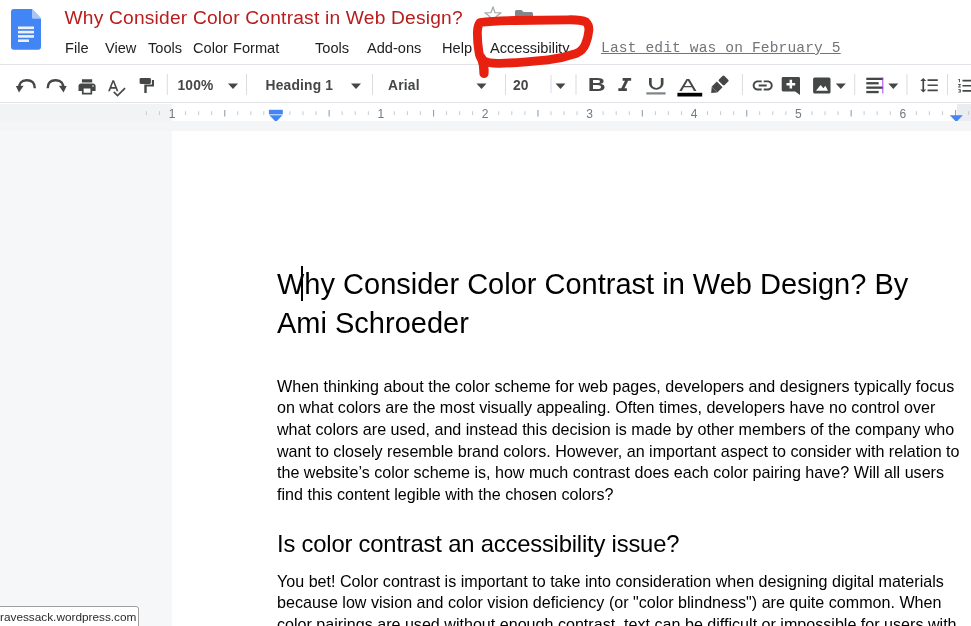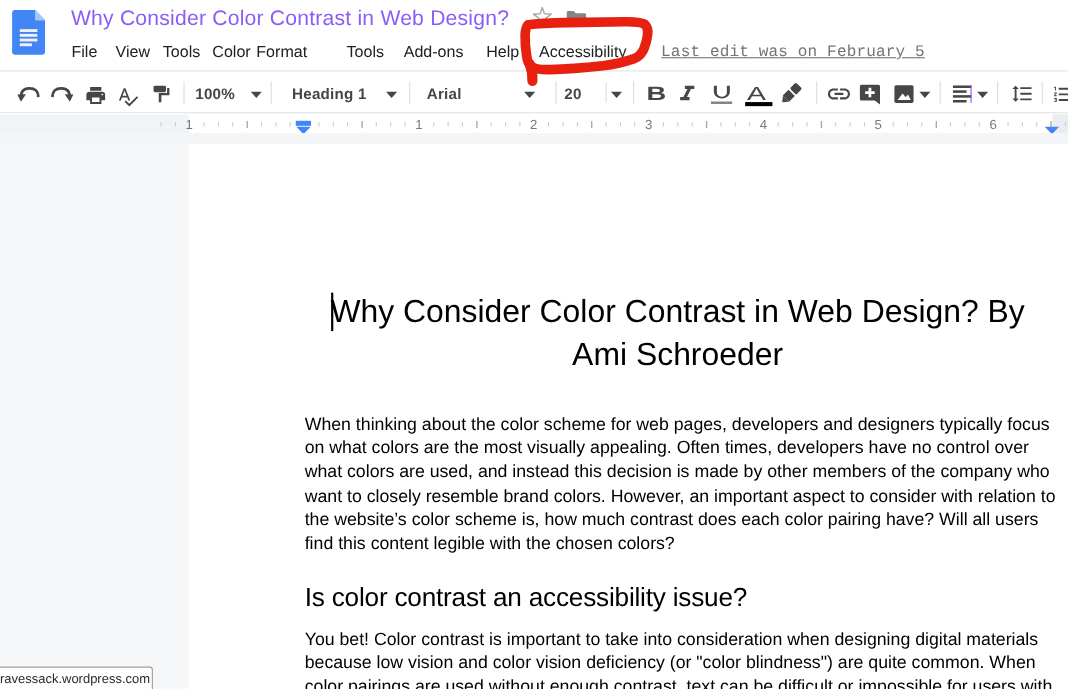--- a/index.html
+++ b/index.html
@@ -1,32 +1,32 @@
 <!DOCTYPE html>
 <html><head>
 <meta charset="utf-8">
 <style>
 * { margin:0; padding:0; box-sizing:border-box; }
 html,body { width:971px; height:626px; overflow:hidden; background:#fff;
   font-family:"Liberation Sans",sans-serif; }
 .abs { position:absolute; }
 #docicon { position:absolute; left:11px; top:9px; }
-#doctitle { position:absolute; left:64.5px; top:7px; font-size:19.2px; color:#8b5cf6; letter-spacing:0.2px; }
+#doctitle { position:absolute; left:64.5px; top:7px; font-size:19.2px; color:#b91c1c; letter-spacing:0.2px; }
 #menubar { position:absolute; left:65px; top:39.5px; font-size:14.6px; color:#202124; }
 #menubar span { position:absolute; top:0; white-space:nowrap; }
 #lastedit { position:absolute; left:601px; top:40px; font-size:14.6px; color:#70757a; text-decoration:underline; letter-spacing:0.12px;font-family:Liberation Mono, monospace; }
 #toolbar { position:absolute; left:0; top:64px; width:971px; height:39px; background:#fff;
   border-top:1px solid #e0e3e7; border-bottom:1px solid #e0e3e7; }
 #ruler { position:absolute; left:0; top:104px; width:971px; height:17px; background:#fff; }
 #rulergray { position:absolute; left:957px; top:104px; width:14px; height:17px; background:#eaecf0; }
 #graycol { position:absolute; left:0; top:121px; width:172px; height:505px; background:#f6f7f9; }
 #grayband { position:absolute; left:0px; top:121px; width:971px; height:10px; background:#f4f5f7; }
 #paper { position:absolute; left:172px; top:131px; width:799px; height:495px; background:#fff; }
 .dtext { position:absolute; color:#000; }
-#dtitle { left:277px; top:264.5px; width:678px; text-align:center; font-size:29px; line-height:39px; }
+#dtitle { left:277px; top:264.5px; width:678px; font-size:29px; line-height:39px; }
 #cursor { position:absolute; left:300.8px; top:265.5px; width:2.2px; height:35.5px; background:#000; }
 #para1 { left:277px; top:375.6px; width:700px; font-size:16.1px; line-height:21.66px; }
 #head2 { left:277px; top:528.6px; width:700px; font-size:23.8px; line-height:30px; letter-spacing:-0.19px; }
 #para2 { left:277px; top:570.7px; width:700px; font-size:16.1px; line-height:21.66px; }
 #statusbub { position:absolute; left:-10px; top:606px; height:22px; background:#fff;
   border:1px solid #9e9e9e; border-radius:0 3px 0 0; font-size:11.8px; color:#2a2a2a;
   padding:2.5px 2px 0 9px; }
 </style>
 </head>
 <body>

